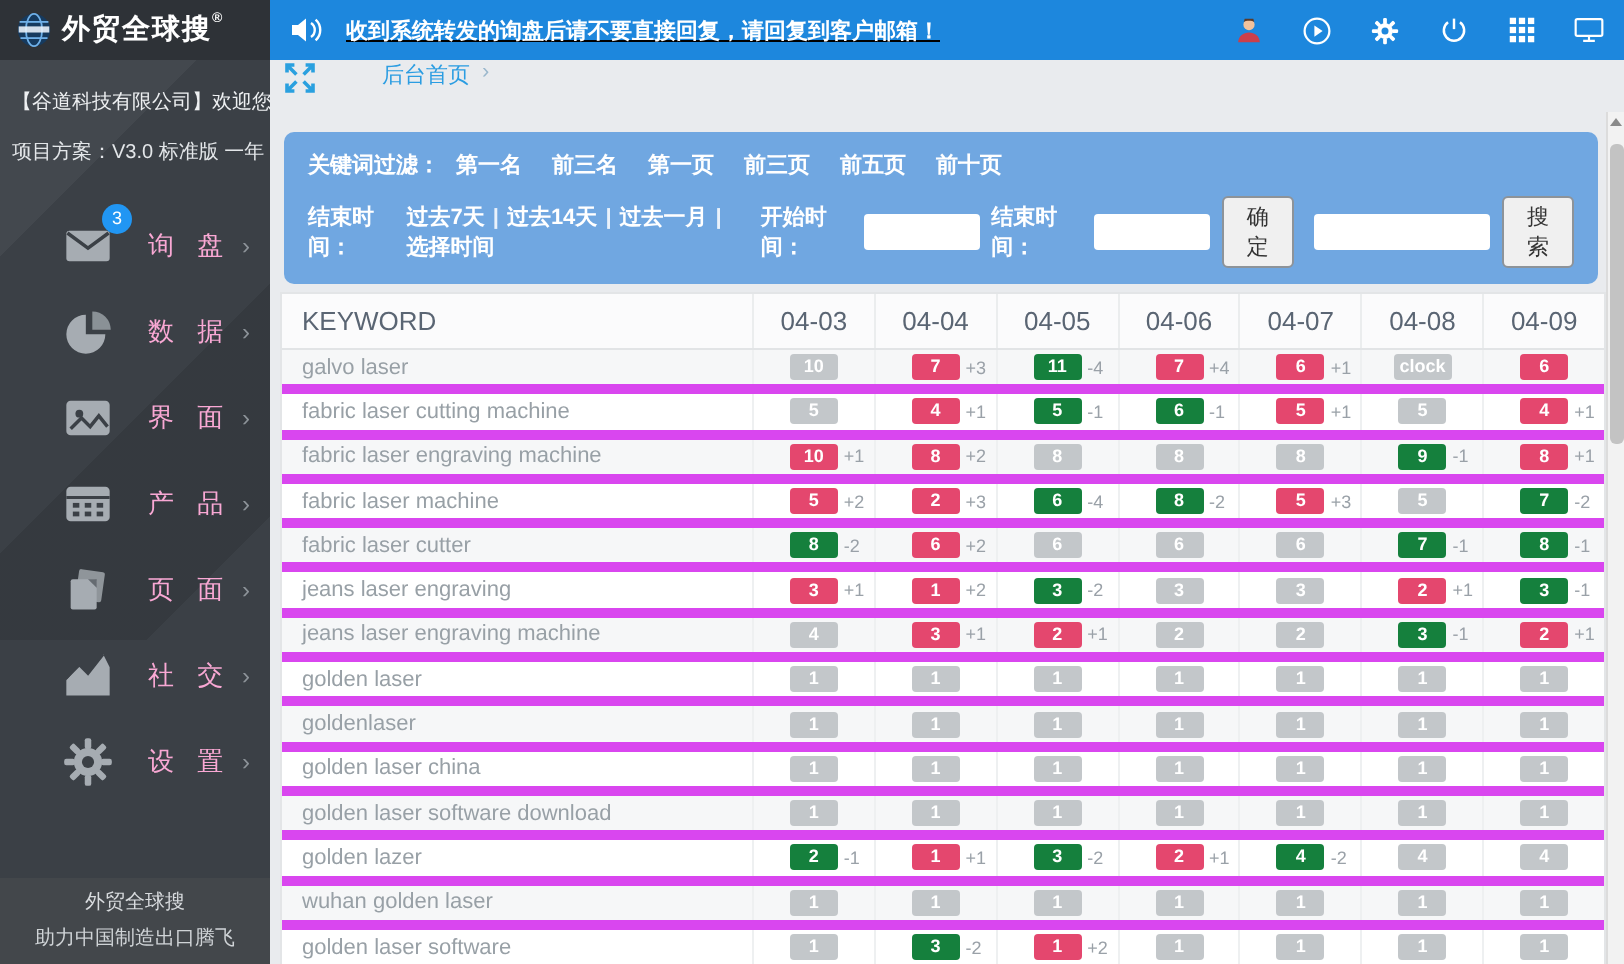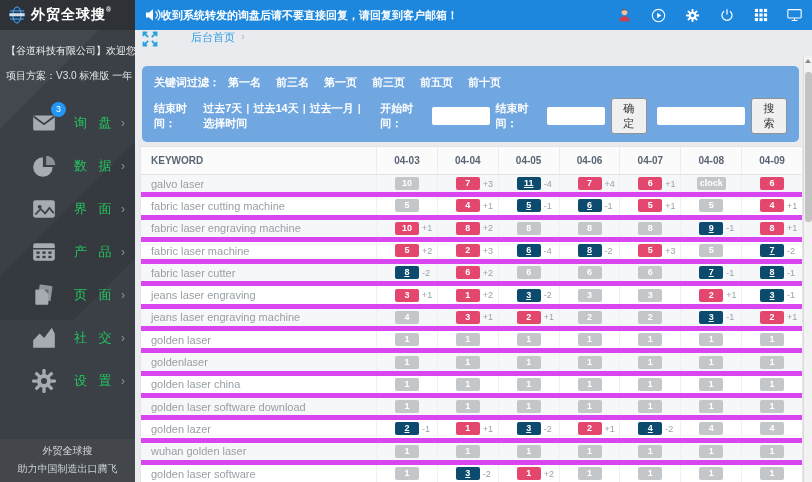--- a/index.html
+++ b/index.html
@@ -5,36 +5,36 @@
   * { margin:0; padding:0; box-sizing:border-box; }
   html,body { width:812px; height:482px; overflow:hidden; }
   body { font-family:"Liberation Sans","DejaVu Sans",sans-serif; background:#e9ebee; }
   .app { position:relative; width:812px; height:482px; overflow:hidden; }
 
   
   .topbar { position:absolute; top:0; left:0; width:812px; height:30px; background:#1d87dd; display:flex; align-items:center; z-index:5; }
   .logo-area { width:135px; height:30px; background:#2e3237; display:flex; align-items:center; padding-left:8px; flex:0 0 135px; }
   .logo-title { color:#fff; font-size:14px; font-weight:bold; letter-spacing:1px; margin-left:5px; white-space:nowrap; }
   .logo-reg { color:#fff; font-size:7px; vertical-align:top; }
-  .announce { display:flex; align-items:center; margin-left:10px; flex:1; }
+  .announce { display:flex; align-items:center; margin-left:10px; gap:12px; flex:1;text-decoration:underline; }
   .announce-text { color:#fff; font-size:11px; font-weight:bold; white-space:nowrap; }
   .topbar-icons { display:flex; align-items:center; gap:19px; padding-right:10px; }
   .tb-icon { width:15px; height:15px; display:flex; align-items:center; justify-content:center; cursor:pointer; }
 
   
   .sidebar { position:absolute; top:30px; left:0; width:135px; height:452px; background:#3b4046; color:#fff; overflow:hidden; }
   .sidebar::before { content:""; position:absolute; left:-40px; top:-10px; width:230px; height:300px;
     background:linear-gradient(135deg, rgba(255,255,255,0.045) 0 28%, transparent 28% 56%, rgba(0,0,0,0.10) 56% 78%, transparent 78%); pointer-events:none; }
   .side-top { position:relative; padding:14px 6px 12px; text-align:center; }
   .side-welcome { font-size:10px; color:#eef0f2; white-space:nowrap; }
   .side-plan { font-size:10px; color:#e3e6e9; margin-top:11px; white-space:nowrap; }
   .menu { position:relative; margin-top:6px; }
   .menu-item { height:43px; display:flex; align-items:center; padding:0 10px 0 30px; cursor:pointer; position:relative; }
   .mi-icon { width:28px; height:28px; position:relative; flex:0 0 28px; display:flex; align-items:center; justify-content:center; }
-  .mi-label { font-size:13px; letter-spacing:4px; color:#22c55e; margin-left:16px; flex:1; white-space:nowrap; }
+  .mi-label { font-size:13px; letter-spacing:4px; color:#f9a8d4; margin-left:16px; flex:1; white-space:nowrap; }
   .mi-chevron { color:#8d9399; font-size:12px; }
   .mi-badge { position:absolute; top:-7px; right:-8px; min-width:15px; height:15px; border-radius:8px; background:#2196f3; color:#fff; font-size:9px; line-height:15px; text-align:center; padding:0 3px; }
   .side-footer { position:absolute; bottom:0; left:0; width:100%; background:#43474b; text-align:center; padding:5px 0 6px; }
   .sf1 { font-size:10px; color:#d8dbde; }
   .sf2 { font-size:10px; color:#cfd3d6; margin-top:4px; }
 
   
   .main { position:absolute; left:135px; top:30px; right:0; bottom:0; background:#e9ebee; }
   .crumbbar { height:28px; display:flex; align-items:flex-start; padding-left:6px; }
   .expand-btn { width:18px; height:18px; cursor:pointer; display:flex; align-items:center; justify-content:center; }
@@ -54,30 +54,30 @@
   .f-input { height:18px; border:none; border-radius:2px; background:#fff; margin:0 6px 0 2px; padding:0 4px; font-size:11px; color:#333; outline:none; }
   .inp-sm { width:58px; }
   .inp-md { width:58px; }
   .inp-lg { width:88px; }
   .f-btn { height:36px; padding:0 8px; background:#f0f0f0; border:1px solid #8d9399; border-radius:3px; font-size:11px; color:#333; cursor:pointer; margin-right:8px; }
   .f-btn:last-child { margin-right:0; }
 
   
   .table-card { margin:4px 0 0 5px; background:#fff; border:1px solid #e3e5e7; border-bottom:none; }
   .thead { display:flex; height:28px; background:#fbfbfc; border-bottom:1px solid #e2e4e6; }
-  .th { font-size:10px; font-weight:bold; color:#5a6573; display:flex; align-items:center; }
+  .th { font-size:13px; font-weight:normal; color:#5a6573; display:flex; align-items:center; }
   .kw-col { width:235px; padding-left:10px; flex:0 0 235px; }
   .date-col { flex:1; justify-content:center; border-left:1px solid #ebedee; position:relative; }
   .tr { display:flex; height:22.3px; border-bottom:5px solid #d946ef; background:#fff; }
   .tr:nth-child(odd) { background:#f6f7f8; }
   .td-kw { width:235px; flex:0 0 235px; padding-left:10px; font-size:11px; color:#98a0a6; display:flex; align-items:center; white-space:nowrap; overflow:hidden; }
   .td { flex:1; border-left:1px solid #eef0f1; position:relative; display:flex; align-items:center; justify-content:center; }
   .badge { min-width:24px; height:13px; line-height:13px; border-radius:2px; color:#fff; font-size:9px; font-weight:bold; text-align:center; padding:0 3px; display:inline-block; }
   .badge.red { background:#e4476e; }
-  .badge.green { background:#0c4a6e;text-decoration:underline; }
+  .badge.green { background:#15803d; }
   .badge.gray { background:#c3c7ca; }
   .delta { position:absolute; left:calc(50% + 15px); top:50%; transform:translateY(-50%); font-size:9px; color:#9aa1a8; white-space:nowrap; }
 
   
   .scrollbar { position:absolute; right:0; top:26px; bottom:0; width:9px; background:#f2f2f2; border-left:1px solid #dcdcdc; cursor:pointer; }
   .sb-arrow { width:0; height:0; border-left:3px solid transparent; border-right:3px solid transparent; border-bottom:4px solid #8a8a8a; margin:3px auto 0; }
   .sb-thumb { position:absolute; top:16px; left:1px; width:7px; height:150px; background:#c3c3c3; border-radius:3px; }
 </style>
 </head>
 <body>

